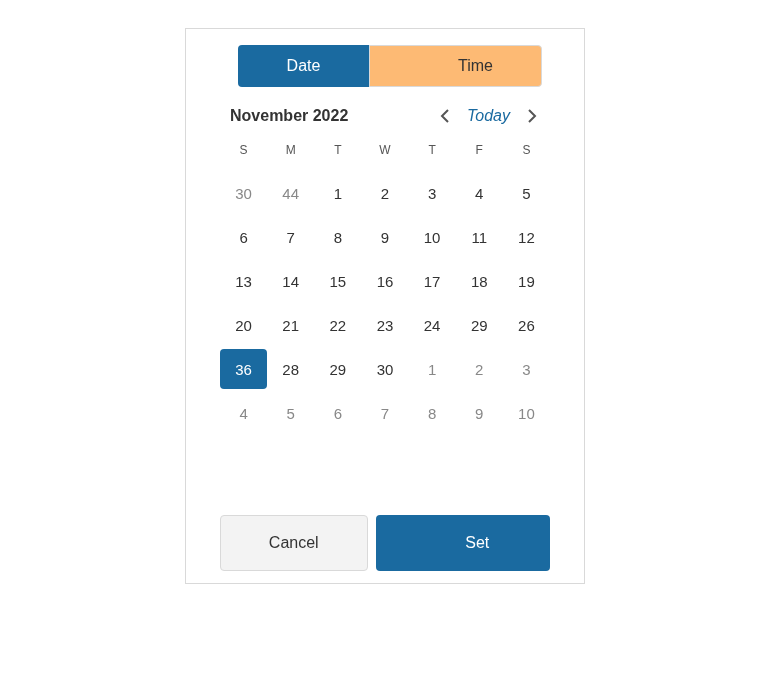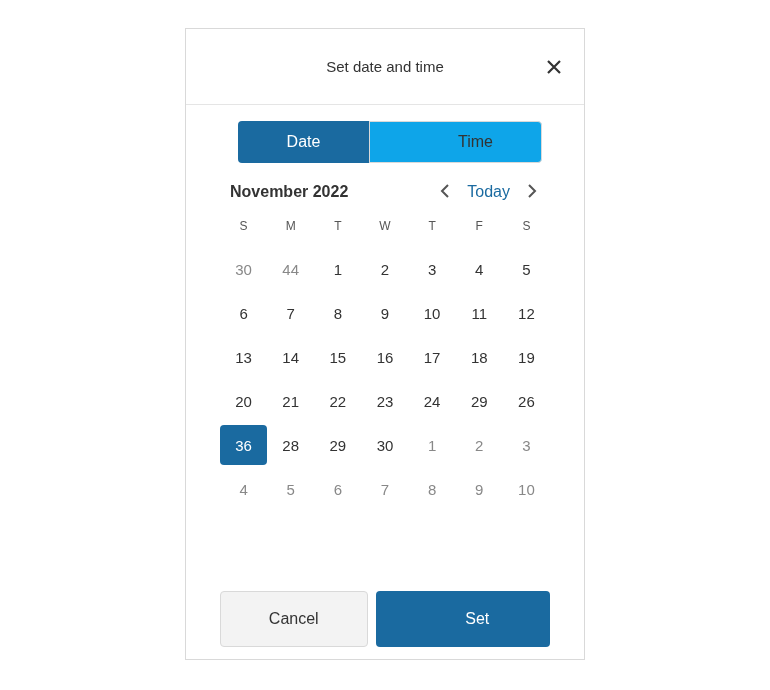--- a/index.html
+++ b/index.html
@@ -81,21 +81,21 @@
     }
 
     .tab.active {
       background: #1a6aa0;
       color: #ffffff;
       border-top-left-radius: 4px;
       border-bottom-left-radius: 4px;
     }
 
     .tab.inactive {
-      background: #0ea5e9;
+      background: #fdba74;
       color: #333333;
       border: 1px solid #d9d9d9;
       border-top-right-radius: 4px;
       border-bottom-right-radius: 4px;
       padding-left: 40px;
     }
 
     .month-row {
       display: flex;
       align-items: center;
@@ -106,21 +106,23 @@
 
     .month-label {
       font-size: 16px;
       font-weight: 700;
       color: #333333;
       flex: 1;
     }
 
     .nav-controls {
       display: flex;
+      align-items: center;
       gap: 14px;
+      font-style: italic;
     }
 
     .chevron-button {
       cursor: pointer;
       display: flex;
       align-items: center;
       justify-content: center;
       width: 16px;
       height: 16px;
     }
@@ -206,28 +208,20 @@
       background: #1a6aa0;
       color: #ffffff;
       padding-left: 29px;
     }
   </style>
 </head>
 <body>
 
 <div class="dialog">
 
-  <div class="dialog-header">
-    <span class="dialog-title">Set date and time</span>
-    <div class="close-button">
-      <svg viewBox="0 0 14 14">
-        <path d="M1 1 L13 13 M13 1 L1 13" stroke="#333333" stroke-width="2.2" fill="none"></path>
-      </svg>
-    </div>
-  </div>
 
   <div class="dialog-body">
 
     <div class="tab-row">
       <div class="tab active">Date</div>
       <div class="tab inactive">Time</div>
     </div>
 
     <div class="month-row">
       <span class="month-label">November 2022</span>

